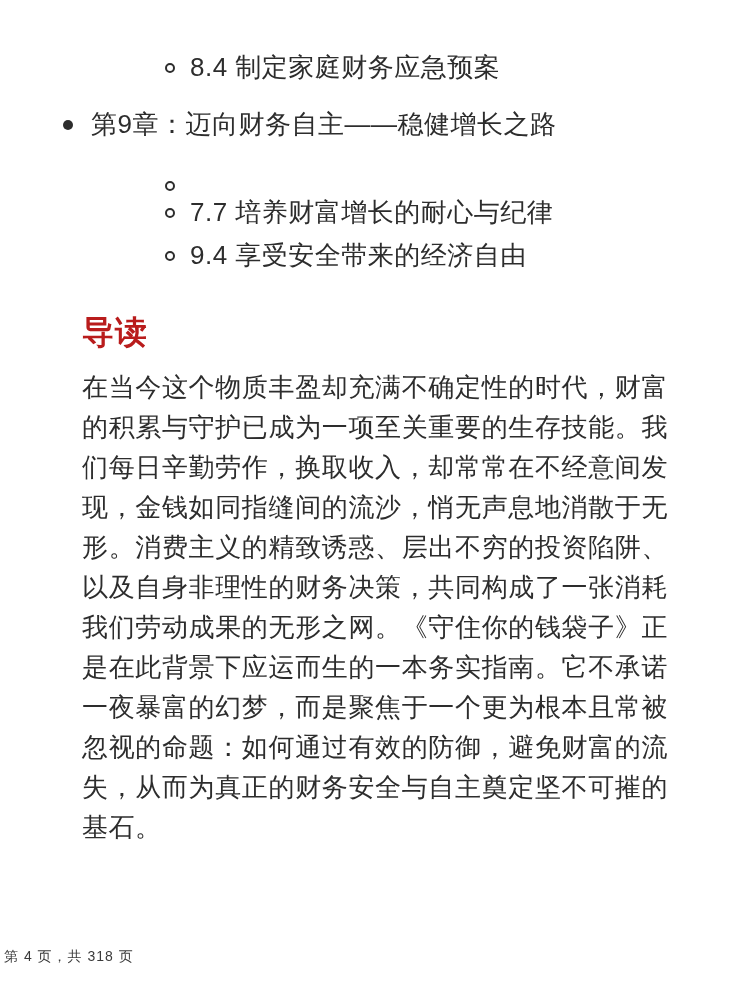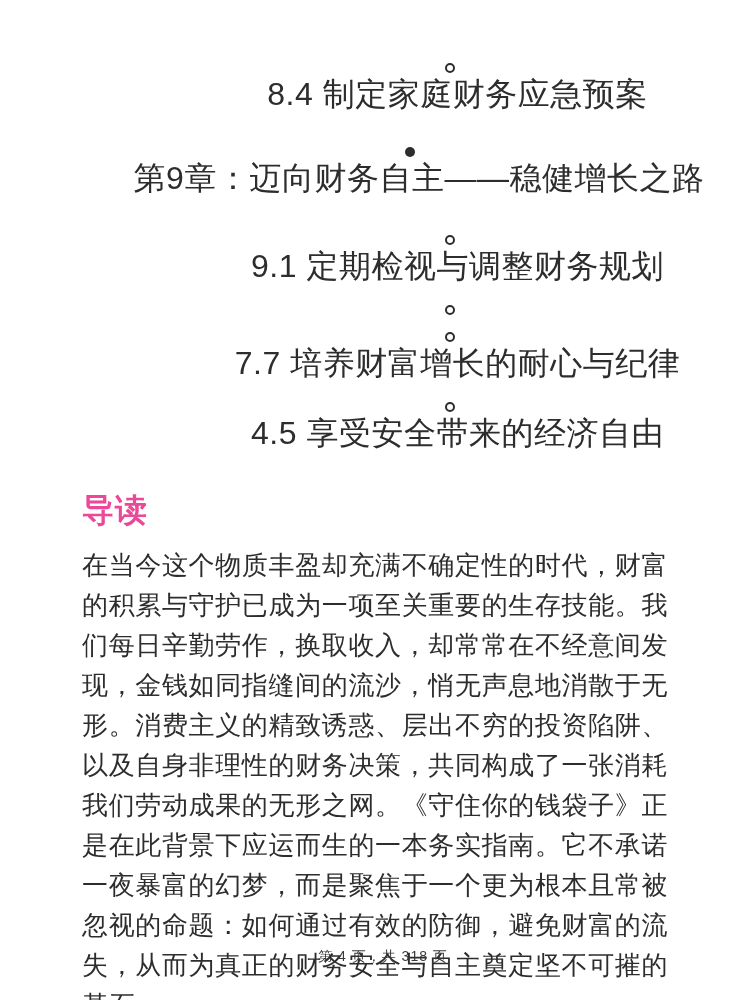--- a/index.html
+++ b/index.html
@@ -12,28 +12,27 @@
   }
   .page {
     position: relative;
     width: 750px; height: 1000px;
     background: #ffffff;
   }
   
   .toc { padding-top: 46px; }
   .toc-item {
     display: flex;
-    align-items: center;
-    font-size: 32px;
+    align-items: flex-start;
+    font-size: 26px;
     line-height: 43px;
     letter-spacing: 0.5px;
     white-space: nowrap;
-    flex-direction: column;
   }
-  .toc-item.level-1 { padding-left: 88px; margin: 14px 0 18px 0; }
+  .toc-item.level-1 { padding-left: 51px; margin: 14px 0 18px 12px; }
   .toc-item.level-2 { padding-left: 165px; }
   .marker { flex: 0 0 auto; display: inline-block; }
   .marker.disc {
     width: 10px; height: 10px;
     border-radius: 50%;
     background: #2d2d2d;
     margin: 17px 18px 0 0;
   }
   .marker.circle {
     width: 10px; height: 10px;
@@ -57,23 +56,23 @@
     font-size: 26px;
     line-height: 40px;
     letter-spacing: 0.5px;
     text-align: justify;
     text-justify: inter-ideograph;
     word-break: break-all;
   }
   
   .page-footer {
     position: absolute;
-    left: 16px; right: 0;
+    left: 4px; right: 0;
     bottom: 36px;
-    text-align: center;
+    text-align: left;
     font-size: 14px;
     line-height: 16px;
     color: #3a3a3a;
     letter-spacing: 1px;
   }
 </style>
 </head>
 <body style="background: rgb(255, 255, 255); color: rgb(45, 45, 45);">
 
 <div class="page">
@@ -82,34 +81,30 @@
       <div class="toc-item level-2">
         <span class="marker circle"></span>
         <span class="toc-text">8.4 制定家庭财务应急预案</span>
       </div>
       <div class="toc-item level-1">
         <span class="marker disc"></span>
         <span class="toc-text">第9章：迈向财务自主——稳健增长之路</span>
       </div>
       <div class="toc-item level-2">
         <span class="marker circle"></span>
-        <span class="toc-text">9.1 定期检视与调整财务规划</span>
-      </div>
-      <div class="toc-item level-2">
-        <span class="marker circle"></span>
       </div>
       <div class="toc-item level-2">
         <span class="marker circle"></span>
         <span class="toc-text">7.7 培养财富增长的耐心与纪律</span>
       </div>
       <div class="toc-item level-2">
         <span class="marker circle"></span>
-        <span class="toc-text">4.5 享受安全带来的经济自由</span>
+        <span class="toc-text">9.4 享受安全带来的经济自由</span>
       </div>
     </div>
 
-  <h2 class="section-heading" style="color: #ec4899;">导读</h2>
+  <h2 class="section-heading" style="color: #b91c1c;">导读</h2>
 
   <p class="intro-paragraph">在当今这个物质丰盈却充满不确定性的时代，财富的积累与守护已成为一项至关重要的生存技能。我们每日辛勤劳作，换取收入，却常常在不经意间发现，金钱如同指缝间的流沙，悄无声息地消散于无形。消费主义的精致诱惑、层出不穷的投资陷阱、以及自身非理性的财务决策，共同构成了一张消耗我们劳动成果的无形之网。《守住你的钱袋子》正是在此背景下应运而生的一本务实指南。它不承诺一夜暴富的幻梦，而是聚焦于一个更为根本且常被忽视的命题：如何通过有效的防御，避免财富的流失，从而为真正的财务安全与自主奠定坚不可摧的基石。</p>
 
   <div class="page-footer">第 4 页，共 318 页</div>
 
 </div>
 
 </body></html>

